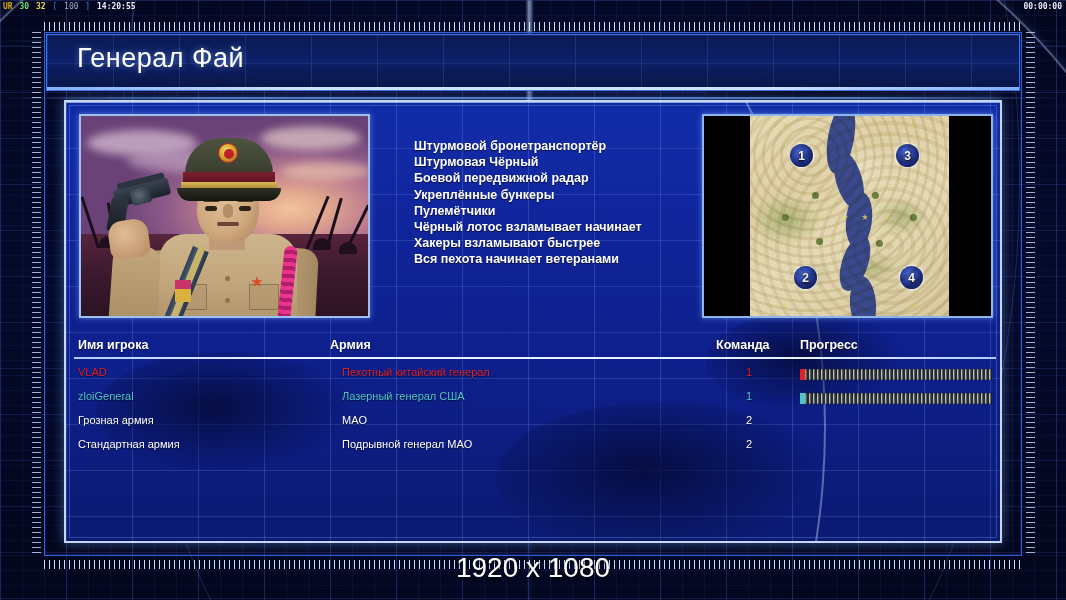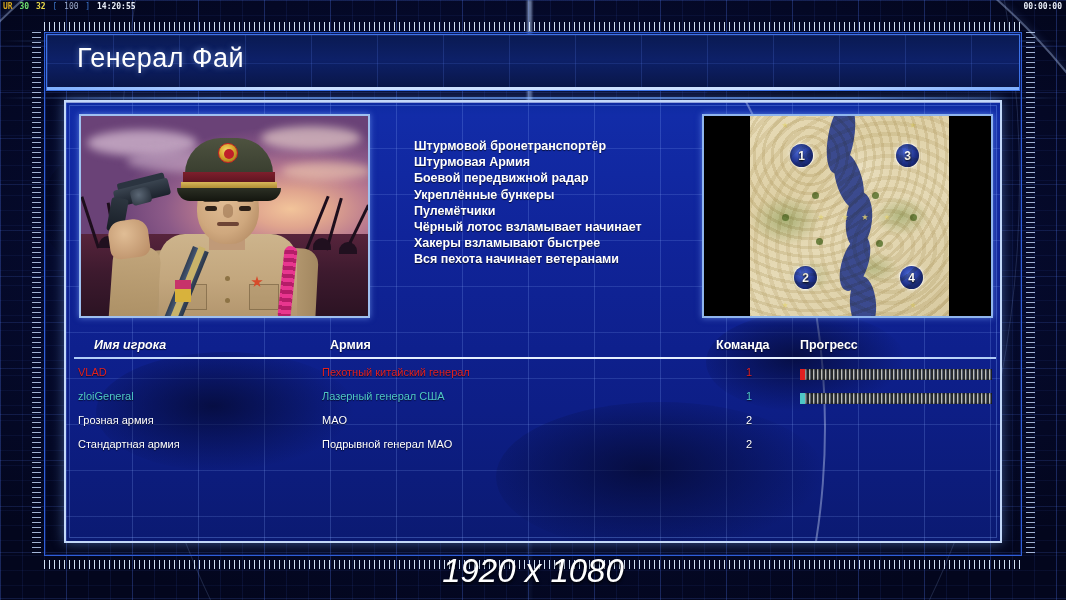--- a/index.html
+++ b/index.html
@@ -396,21 +396,21 @@
   .row {
     position:absolute; left:12px; width:914px; height:24px;
   }
   .row .cell {
     position:absolute; top:0;
     font-size:11px; font-weight:normal;
     white-space:nowrap;
     text-shadow:0 1px 1px rgba(0,0,0,.6);
   }
   .c-name { left:0; }
-  .c-army { left:244px; }
+  .c-army { left:264px; }
   .c-team { left:668px; }
   .bar-outer {
     position:absolute; left:722px; top:3px; width:192px; height:11px;
   }
   .bar-cap {
     position:absolute; left:0; top:0; width:5px; height:11px;
   }
   .bar-fill {
     position:absolute; left:5px; top:0; width:187px; height:11px;
     background:
@@ -418,24 +418,23 @@
         rgba(205,205,190,.92) 0 1px,
         rgba(120,122,108,.75) 1px 2px,
         rgba(40,42,36,.9) 2px 4px);
     box-shadow:inset 0 0 2px rgba(0,0,0,.8);
   }
 
   
   #res-label {
     position:absolute; left:0; top:552px; width:1066px;
     text-align:center;
-    font-size:33px; color:#ffffff;
+    font-size:28px; color:#ffffff;
     text-shadow:0 2px 3px rgba(0,0,0,.85);
     z-index:40;
-    font-style:italic;
   }
 </style>
 </head>
 <body>
 
 <div id="bg">
   <div id="bg-grid"></div>
   <div id="bg-grid2"></div>
   <div class="blob" style="left:40px;  top:120px; width:300px; height:180px;"></div>
   <div class="blob" style="left:520px; top:330px; width:420px; height:230px;"></div>
@@ -530,21 +529,21 @@
       <div class="pistol-barrel"></div>
       <div class="pistol-body"></div>
       <div class="pistol-cyl"></div>
       <div class="pistol-grip"></div>
       <div class="hand"></div>
     </div>
   </div>
 
   <ul id="abilities">
     <li>Штурмовой бронетранспортёр</li>
-    <li>Штурмовая Армия</li>
+    <li>Штурмовая Чёрный</li>
     <li>Боевой передвижной радар</li>
     <li>Укреплённые бункеры</li>
     <li>Пулемётчики</li>
     <li>Чёрный лотос взламывает начинает</li>
     <li>Хакеры взламывают быстрее</li>
     <li>Вся пехота начинает ветеранами</li>
   </ul>
 
   <div id="minimap-wrap">
     <div id="minimap-terrain">
@@ -568,21 +567,21 @@
       <div class="sup" style="left:112px; top:98px;"></div>
       <div class="sup" style="left:134px; top:98px;"></div>
       <div class="start-pos" style="left:40px;  top:28px;">1</div>
       <div class="start-pos" style="left:44px;  top:150px;">2</div>
       <div class="start-pos" style="left:146px; top:28px;">3</div>
       <div class="start-pos" style="left:150px; top:150px;">4</div>
     </div>
   </div>
 
   <div id="table-head">
-    <div class="th" style="left:16px;font-style:italic;">Имя игрока</div>
+    <div class="th" style="left:0;">Имя игрока</div>
     <div class="th" style="left:252px;">Армия</div>
     <div class="th" style="left:638px;">Команда</div>
     <div class="th" style="left:722px;">Прогресс</div>
   </div>
   <div id="table-rule"></div>
 
   <div class="row" style="top:264px;">
     <div class="cell c-name" style="color:#e02020;">VLAD</div>
     <div class="cell c-army" style="color:#e02020;">Пехотный китайский генерал</div>
     <div class="cell c-team" style="color:#e02020;">1</div>

